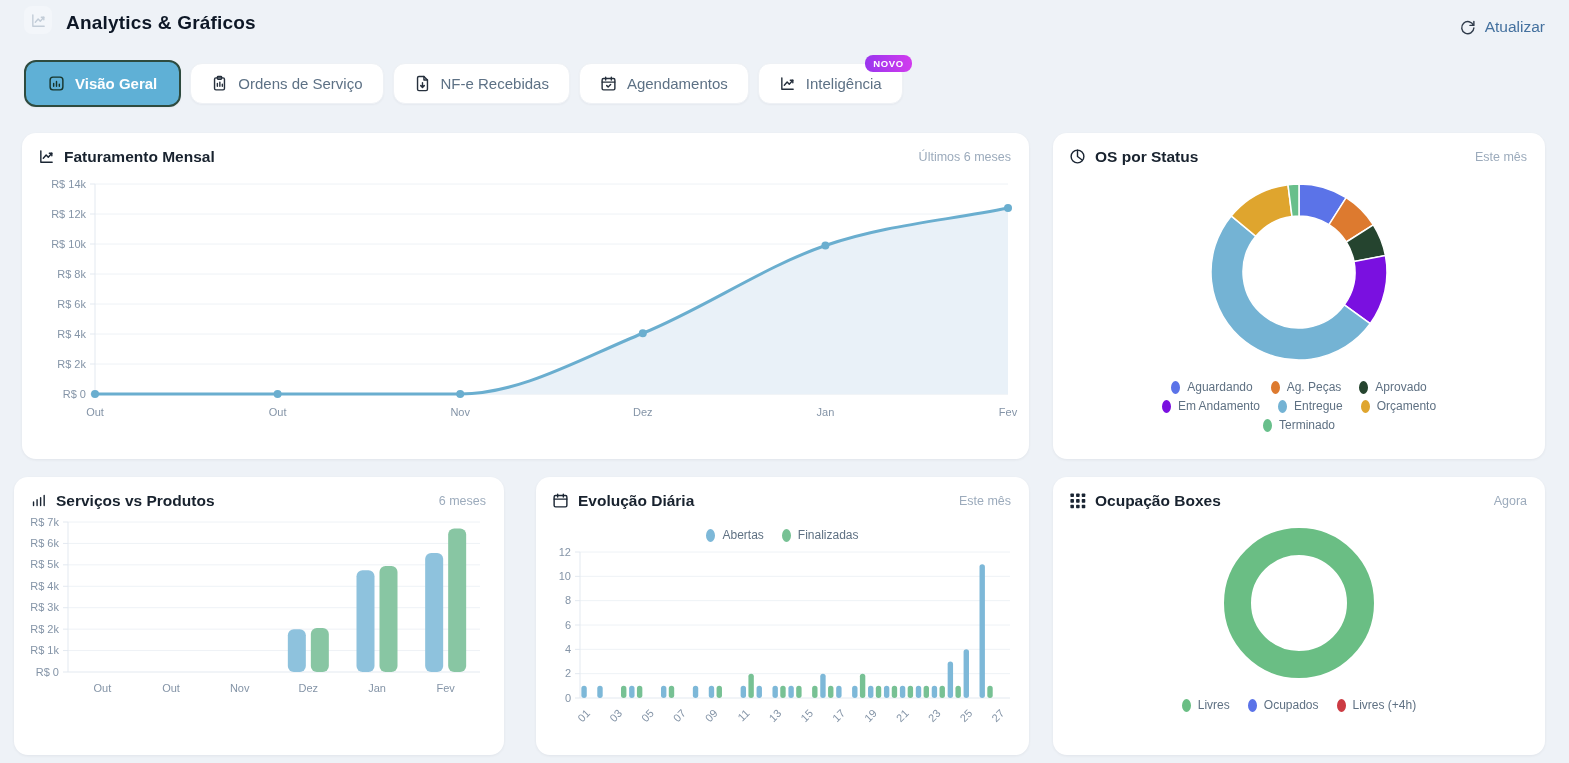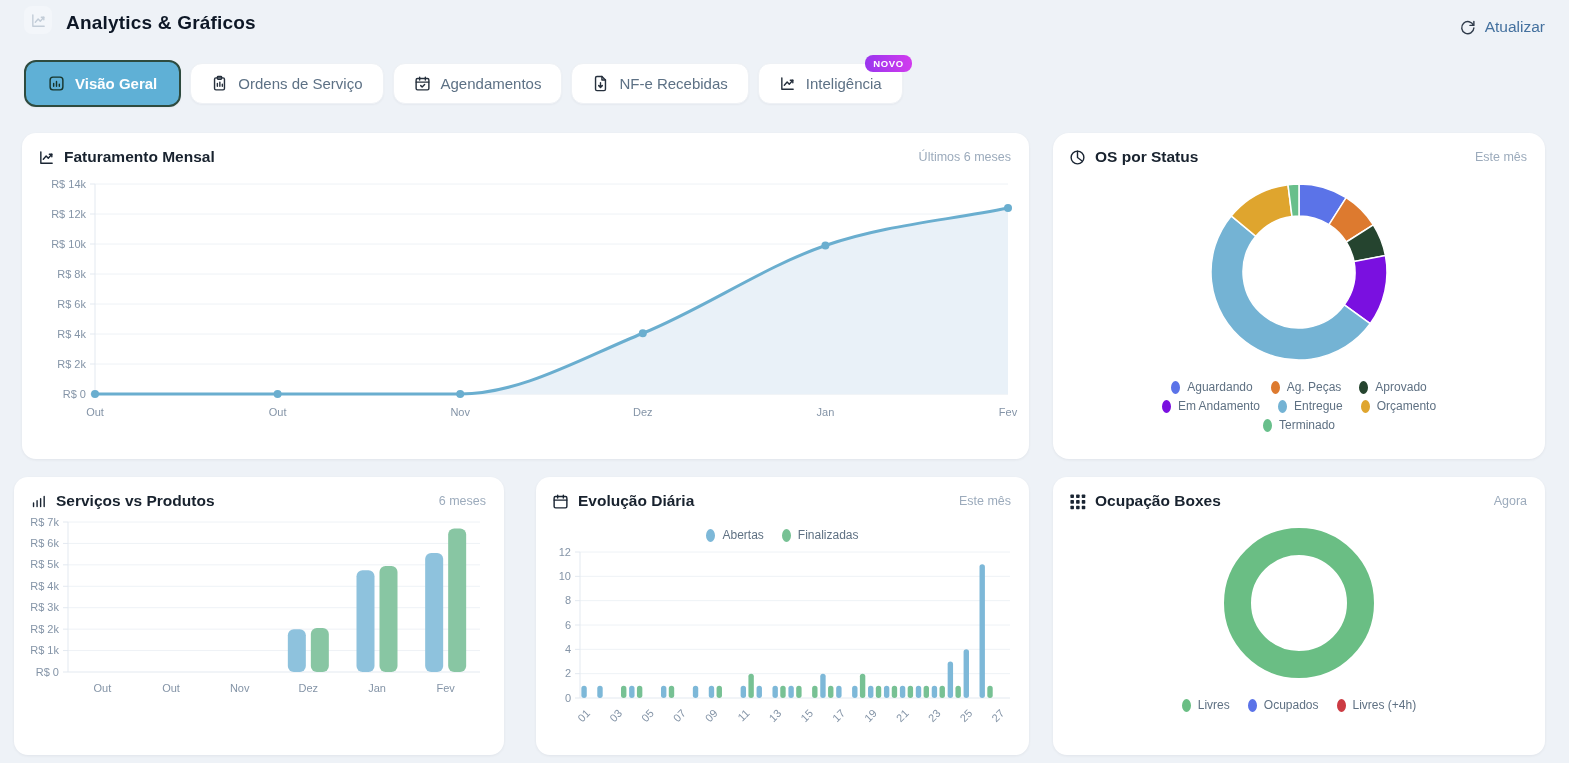--- a/index.html
+++ b/index.html
@@ -25,27 +25,27 @@
     font-family:"Liberation Sans", sans-serif; }
   .tab .tab-icon { display:flex; color:#26303d; }
   .tab.active { padding:13px 22px; color:#fff; font-weight:700; }
   .tab.active .tab-icon { color:#17342a; }
   .badge { position:absolute; top:-9px; right:-10px; color:#fff; font-size:9.5px; font-weight:700;
     letter-spacing:.6px; padding:3px 8px; border-radius:8px; }
 
   
   .card { position:absolute; background:#fff; border-radius:14px; box-shadow:0 1px 3px rgba(16,24,40,.06); }
   .card-hd { display:flex; align-items:center; justify-content:space-between; padding:15px 18px 2px 16px; }
-  .card-hd-left { display:flex; align-items:center; gap:9px; }
+  .card-hd-left { display:flex; align-items:flex-start; gap:9px; }
   .card-ic { display:flex; color:#1a2533; }
   .card-title { font-size:15.5px; font-weight:700; color:#18222e; }
   .card-period { font-size:12.5px; color:#9cabbc; }
 
   #card-faturamento { left:22px; top:133px; width:1007px; height:326px; }
-  #card-os-status   { left:1053px; top:133px; width:492px; height:326px;border-radius:16px; }
+  #card-os-status   { left:1053px; top:133px; width:492px; height:326px; }
   #card-servicos    { left:14px; top:477px; width:490px; height:278px; }
   #card-evolucao    { left:536px; top:477px; width:493px; height:278px; }
   #card-ocupacao    { left:1053px; top:477px; width:492px; height:278px; }
 
   .legend { display:flex; flex-wrap:wrap; justify-content:center; align-items:center;
     column-gap:18px; row-gap:5px;text-align:right; }
   .lg-item { display:flex; align-items:center; gap:7px; cursor:pointer; }
   .lg-dot { width:9px; height:13px; border-radius:50%; flex:0 0 auto; }
   .lg-lbl { font-size:12px; color:#5f7183; }
 
@@ -97,36 +97,36 @@
             <rect x="5" y="4" width="14" height="17" rx="2"></rect>
             <rect x="9" y="2" width="6" height="4" rx="1"></rect>
             <path d="M9 16v-4M12.5 16v-6M16 16v-3"></path>
           </svg>
         </span>
         <span class="tab-label">Ordens de Serviço</span>
       </button>
       <button class="tab">
         <span class="tab-icon">
           <svg width="17" height="17" viewBox="0 0 24 24" fill="none" stroke="currentColor" stroke-width="2" stroke-linecap="round" stroke-linejoin="round">
+            <path d="M14 2H7a2 2 0 0 0-2 2v16a2 2 0 0 0 2 2h10a2 2 0 0 0 2-2V7z"></path>
+            <path d="M14 2v5h5"></path>
+            <path d="M12 11v6M9.5 15l2.5 2.5L14.5 15"></path>
+          </svg>
+        </span>
+        <span class="tab-label">NF-e Recebidas</span>
+      </button>
+      <button class="tab">
+        <span class="tab-icon">
+          <svg width="17" height="17" viewBox="0 0 24 24" fill="none" stroke="currentColor" stroke-width="2" stroke-linecap="round" stroke-linejoin="round">
             <rect x="3" y="5" width="18" height="16" rx="2"></rect>
             <path d="M8 3v4M16 3v4M3 10h18"></path>
             <path d="M9.5 15l2 2 3.5-3.5"></path>
           </svg>
         </span>
         <span class="tab-label">Agendamentos</span>
-      </button>
-      <button class="tab">
-        <span class="tab-icon">
-          <svg width="17" height="17" viewBox="0 0 24 24" fill="none" stroke="currentColor" stroke-width="2" stroke-linecap="round" stroke-linejoin="round">
-            <path d="M14 2H7a2 2 0 0 0-2 2v16a2 2 0 0 0 2 2h10a2 2 0 0 0 2-2V7z"></path>
-            <path d="M14 2v5h5"></path>
-            <path d="M12 11v6M9.5 15l2.5 2.5L14.5 15"></path>
-          </svg>
-        </span>
-        <span class="tab-label">NF-e Recebidas</span>
       </button>
       <button class="tab">
         <span class="tab-icon">
           <svg width="17" height="17" viewBox="0 0 24 24" fill="none" stroke="currentColor" stroke-width="2" stroke-linecap="round" stroke-linejoin="round">
             <path d="M4 4v16h16"></path>
             <path d="M7.5 14.5l4-4.5 3 3 5-5.5"></path>
             <path d="M16 7.5h3.5V11"></path>
           </svg>
         </span>
         <span class="tab-label">Inteligência</span>

